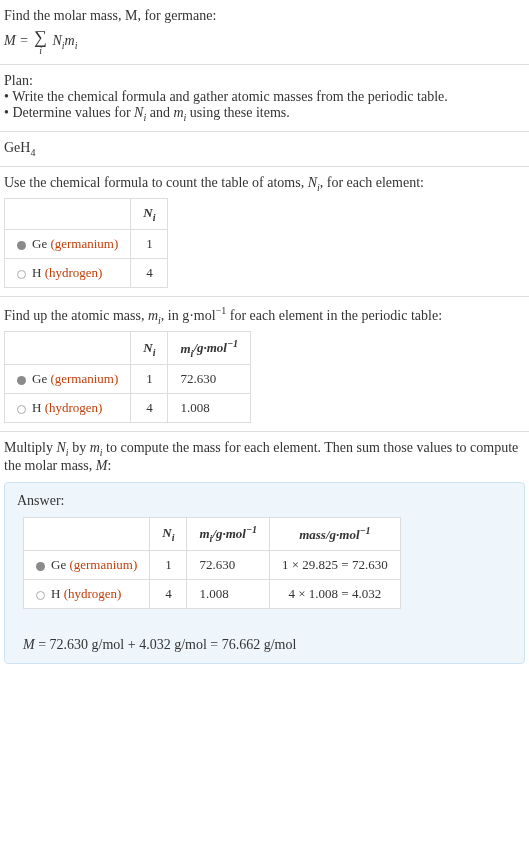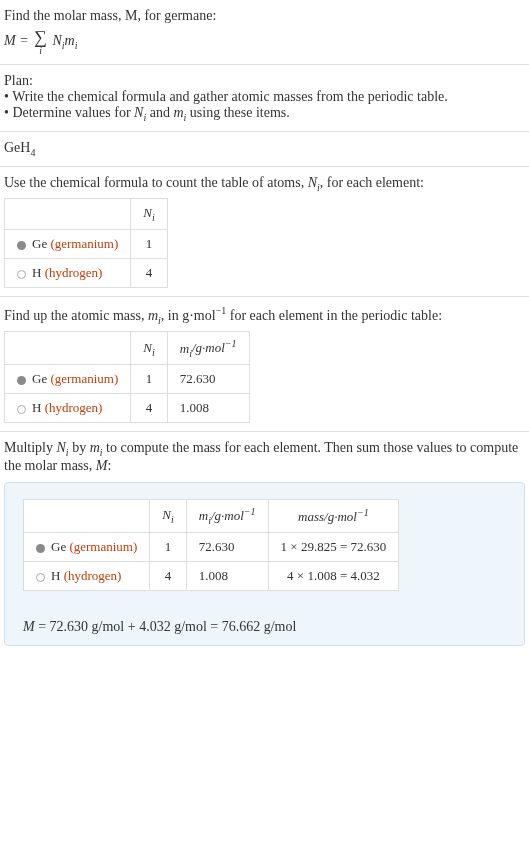--- a/index.html
+++ b/index.html
@@ -7,21 +7,21 @@
 .section{padding:8px 4px;border-bottom:1px solid #ddd}
 .section:last-child{border-bottom:none}
 .formula{font-family:Georgia,serif;font-style:italic;margin-top:4px}
 .sum{display:inline-flex;flex-direction:column;align-items:center;vertical-align:middle;font-size:14px;margin:0 2px}
 .sum .sigma{font-size:18px;line-height:1;font-style:normal}
 .sum .idx{font-size:10px;line-height:1}
 sub{font-size:10px;font-style:italic}
 sup{font-size:10px}
 table{border-collapse:collapse;margin-top:6px;font-size:13px}
 th,td{border:1px solid #ddd;padding:6px 12px;text-align:left}
-th{font-weight:normal;font-style:italic}
+th{font-weight:bold;font-style:italic}
 .el{color:#c2410c}
 .dot{display:inline-block;width:9px;height:9px;border-radius:50%;margin-right:6px;vertical-align:middle}
 .dot.ge{background:#8a8a8a}
 .dot.h{background:#fff;border:1px solid #aaa}
 .num{text-align:center}
 .answer{background:#eef5fb;border:1px solid #cde3f3;border-radius:4px;padding:10px 12px;margin-top:8px}
 .answer table{background:#fff}
 .answer .label{color:#333;margin-bottom:8px}
 .molar{font-family:Liberation Serif, serif;font-style:italic;margin-top:28px;margin-left:6px}
 </style>
@@ -98,20 +98,21 @@
   </tbody>
     </table>
 </div>
 
 <div class="section" style="border-bottom:none">
   <div>
     <span>Multiply </span><i><span>N</span><sub>i</sub></i><span> by </span><i><span>m</span><sub>i</sub></i><span> to compute the mass for each element. Then sum those values to compute the molar mass, </span><i><span>M</span></i><span>:</span>
   </div>
 
   <div class="answer">
+    <div class="label">Answer:</div>
     <table style="margin-left:6px">
       <tbody>
           <tr>
         <th></th>
         <th><i><span>N</span><sub>i</sub></i></th>
         <th><i><span>m</span><sub>i</sub></i><span>/g·mol</span><sup>−1</sup></th>
         <th style="text-align:center"><span>mass/g·mol</span><sup>−1</sup></th>
       </tr>
       <tr>
         <td><span class="dot ge"></span><span>Ge</span> <span class="el">(germanium)</span></td>

